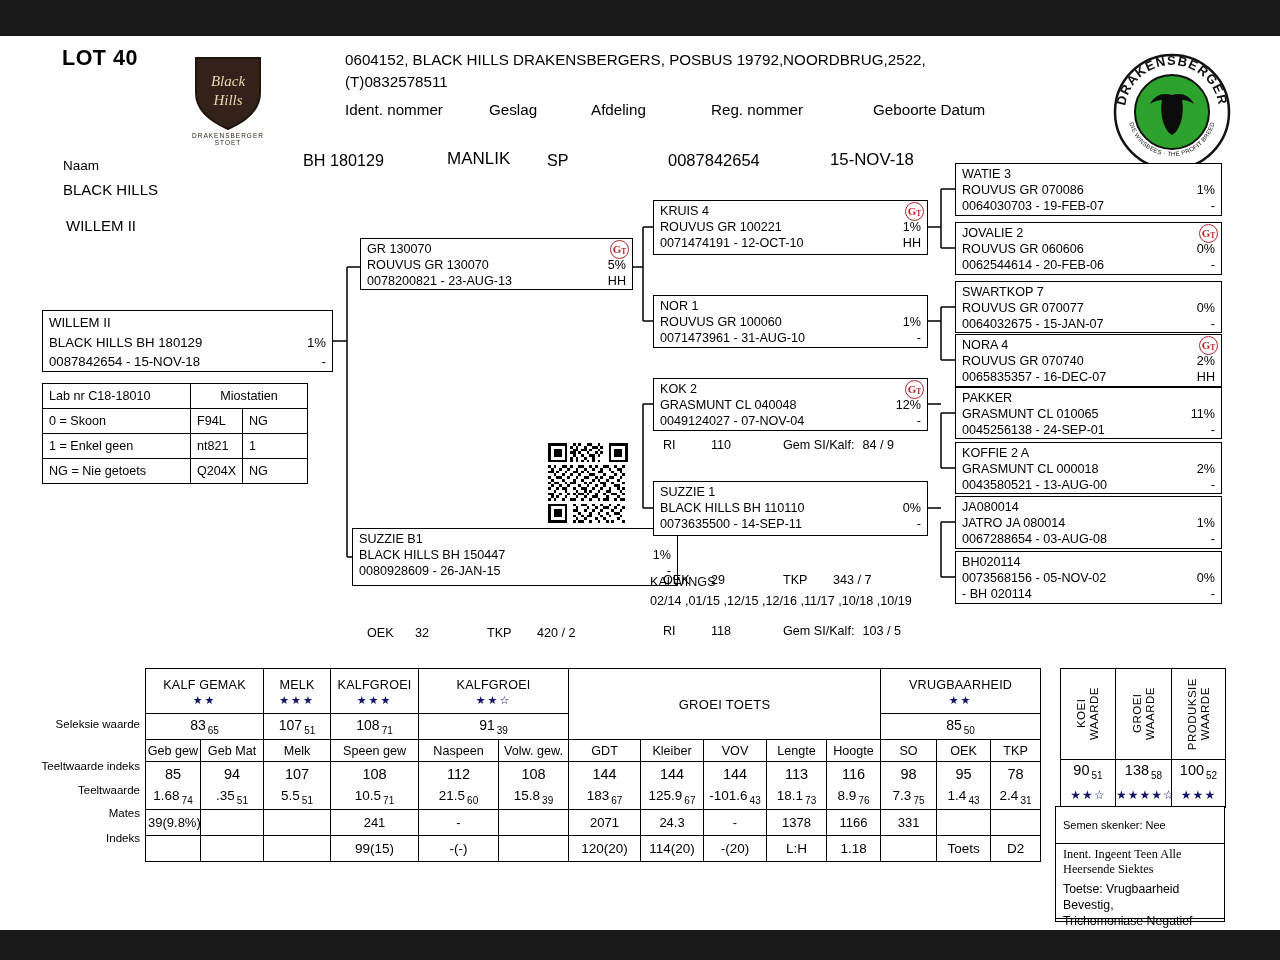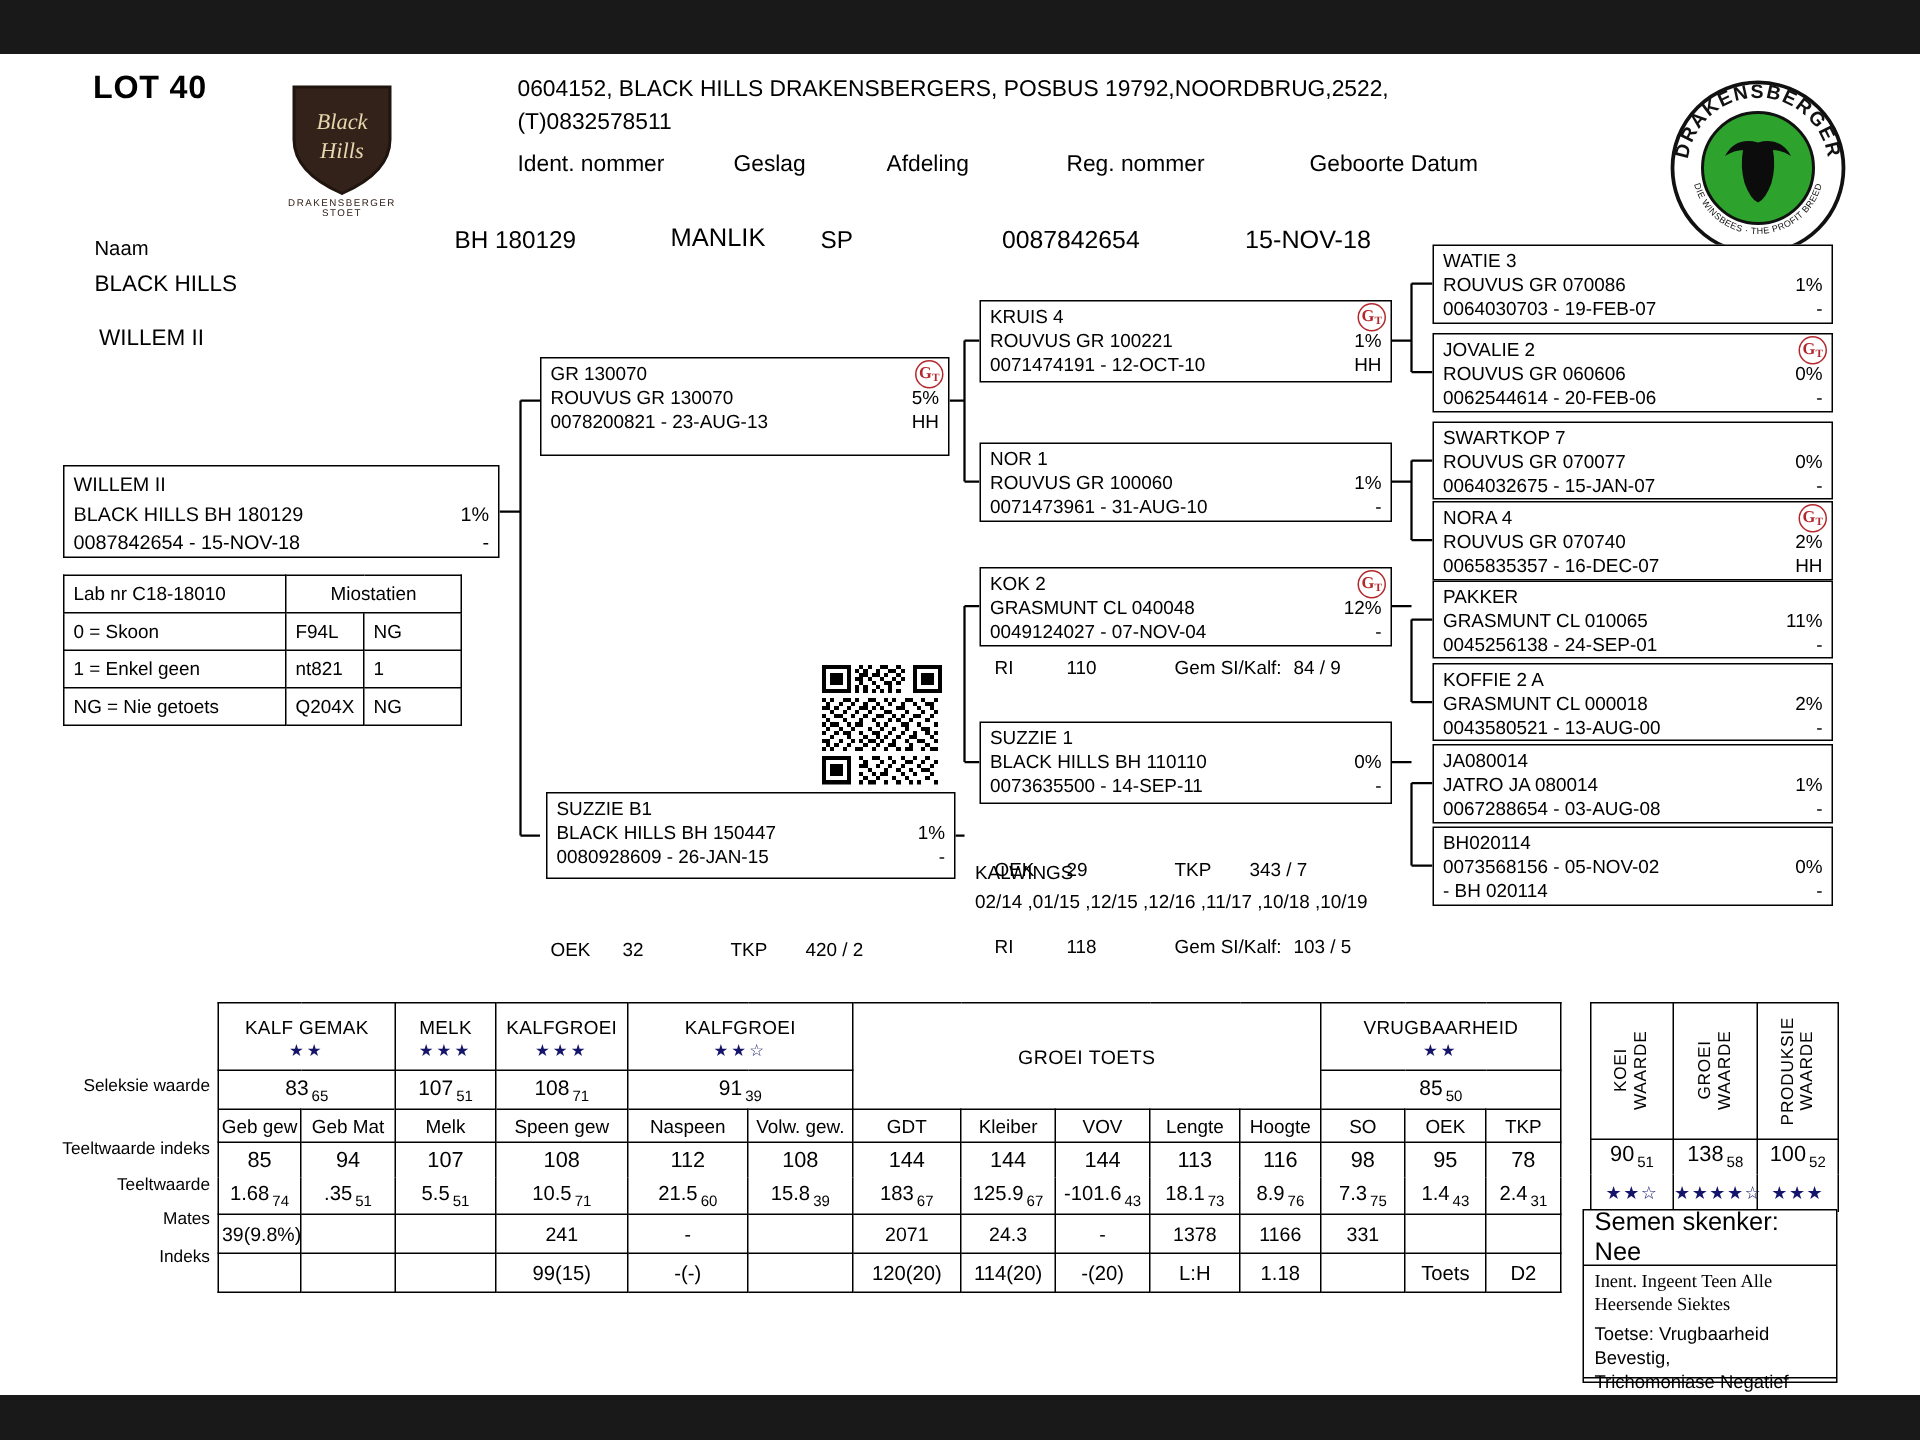--- a/index.html
+++ b/index.html
@@ -49,21 +49,21 @@
   .rstats{position:absolute;left:1060px;top:668px;width:165px;border-collapse:collapse;table-layout:fixed;text-align:center;border:1.6px solid #000;background:#fff;}
   .rstats td{padding:0;}
   .rstats tr.vh td{border:1.4px solid #000;height:90px;vertical-align:middle;}
   .vtext{writing-mode:vertical-rl;transform:rotate(180deg);font-size:11.5px;letter-spacing:.5px;line-height:13px;margin:0 auto;text-align:center;}
   .rstats tr.rv td{border-left:1.4px solid #000;border-right:1.4px solid #000;height:23px;font-size:14.5px;vertical-align:middle;}
   .rstats tr.rs td{border-left:1.4px solid #000;border-right:1.4px solid #000;border-bottom:1.6px solid #000;height:24px;font-size:12px;letter-spacing:1px;color:#14146a;vertical-align:middle;}
 
   
   .rinfo{position:absolute;left:1055px;top:806px;width:170px;height:116px;border:1.5px solid #000;box-sizing:border-box;background:#fff;}
   .rinfo .sec{padding:3px 7px;box-sizing:border-box;}
-  .rinfo .sec1{height:37px;border-bottom:1.4px solid #000;display:flex;align-items:center;font-size:17px;}
+  .rinfo .sec1{height:37px;border-bottom:1.4px solid #000;display:flex;align-items:center;font-size:11px;}
   .rinfo .sec2{height:42px;border-bottom:1.4px solid #000;font-size:12.3px;line-height:16px;padding-top:4px;}
   .rinfo .sec3{height:33px;font-family:"Liberation Serif",serif;font-size:12.3px;line-height:14.5px;padding-top:3px;}
   .opm{position:absolute;left:145px;top:857px;width:910px;height:65px;border:1.5px solid #000;box-sizing:border-box;padding:4px 8px;background:#fff;}
   .opm .lbl{font-size:13px;}
   .opm .txt{font-family:"Liberation Serif",serif;font-size:13.8px;line-height:19px;margin-top:1px;white-space:normal;}
 
   .hl{font-size:15.2px;}
   .logo-sub{position:absolute;font-size:6.5px;letter-spacing:1px;text-align:center;color:#33221a;}
 </style>
 </head>
@@ -158,37 +158,37 @@
           <td>1</td>
         </tr>
     <tr>
           <td>NG = Nie getoets</td>
           <td>Q204X</td>
           <td>NG</td>
         </tr>
   </tbody>
     </table>
 
-  <div class="pbox" style="left:360px;top:238px;width:273px;height:66px">
+  <div class="pbox" style="left:360px;top:238px;width:273px;height:52px">
     <div>GR  130070</div>
     <div class="r">
         <span>ROUVUS GR  130070</span>
         <span class="rt">5%</span>
       </div>
     <div class="r">
         <span>0078200821 - 23-AUG-13</span>
         <span class="rt">HH</span>
       </div>
     <div class="gtic">
         <span class="g">G</span>
         <span class="t">T</span>
       </div>
   </div>
 
-  <div class="pbox" style="left:364px;top:528px;width:273px;height:58px">
+  <div class="pbox" style="left:352px;top:528px;width:326px;height:58px">
     <div>SUZZIE B1</div>
     <div class="r">
         <span>BLACK HILLS BH  150447</span>
         <span class="rt">1%</span>
       </div>
     <div class="r">
         <span>0080928609 - 26-JAN-15</span>
         <span class="rt">-</span>
       </div>
   </div>

